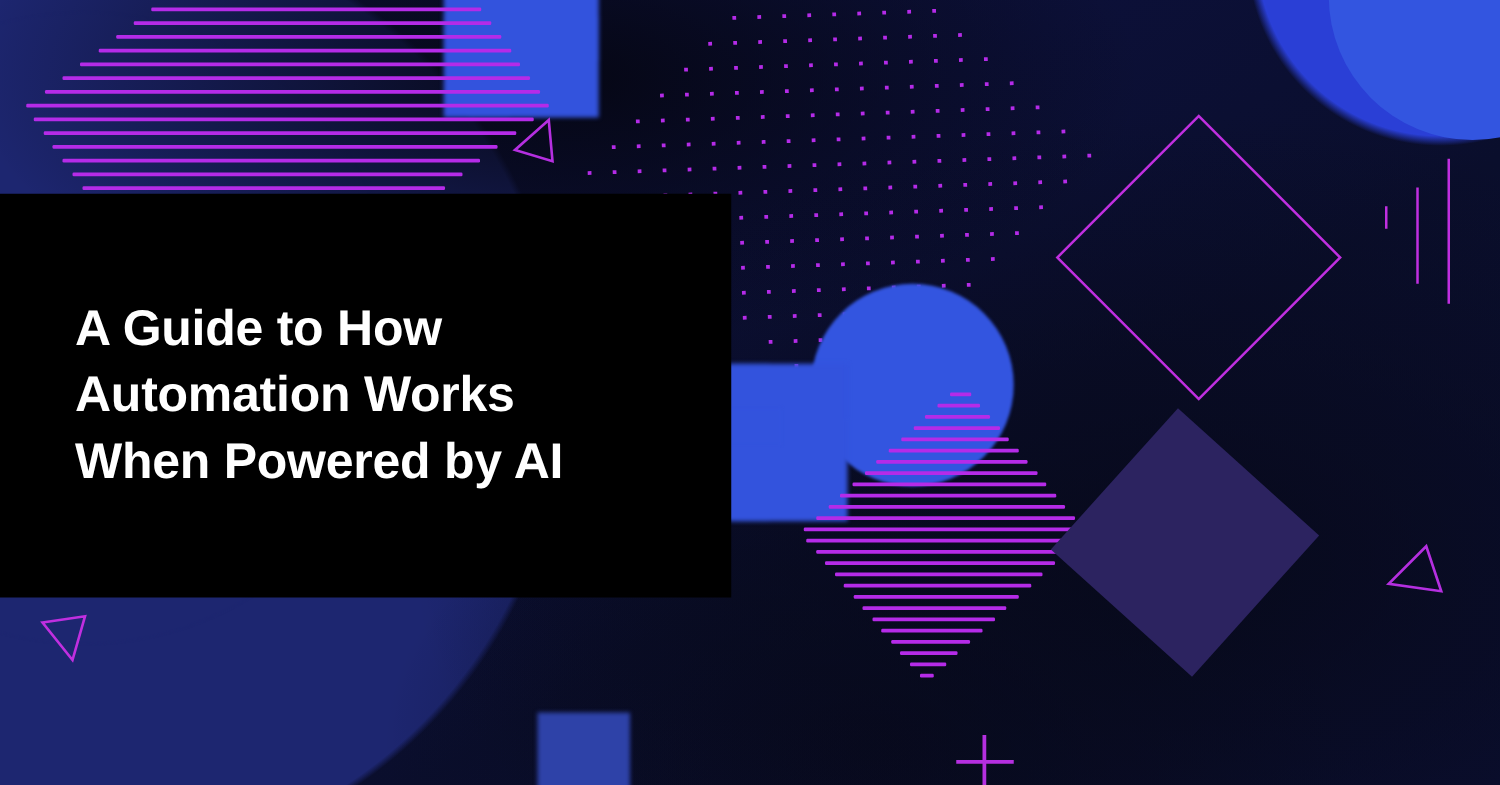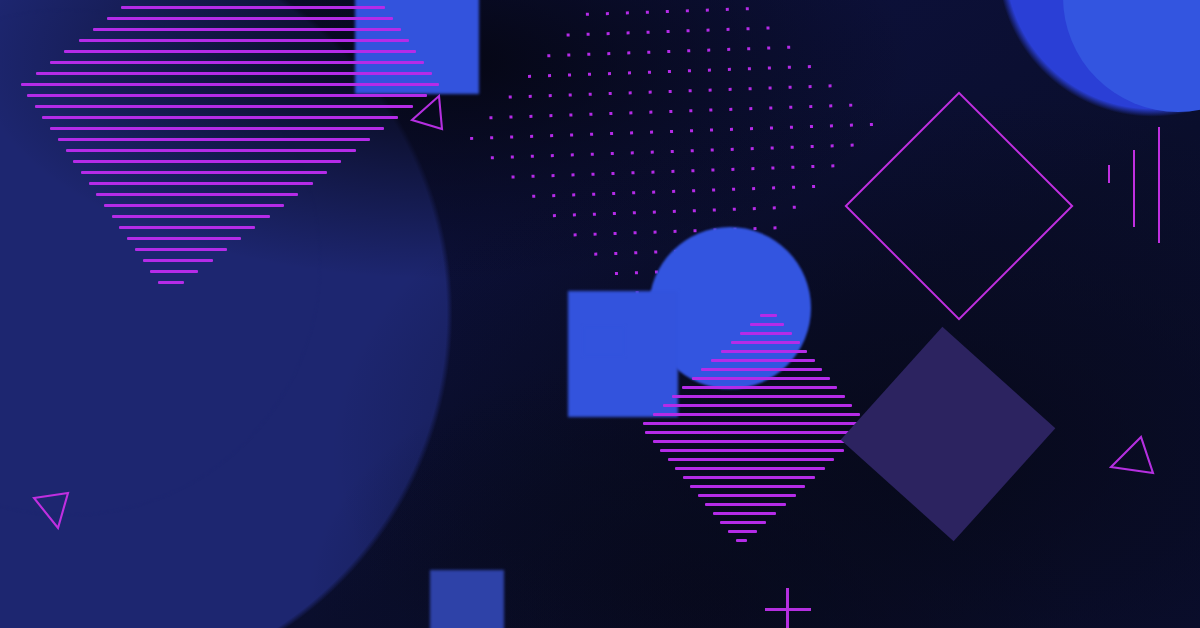--- a/index.html
+++ b/index.html
@@ -468,14 +468,19 @@
 
   <svg class="tri" style="left:1106px; top:432px;" width="52" height="50" viewBox="0 0 52 50">
     <path d="M35 5 L5 35 L47 41 Z" fill="none" stroke="#b52fe0" stroke-width="2.1"></path>
   </svg>
 
   <div class="magenta-plus" style="left:765px; top:588px; width:46px; height:44px;">
     <span style="left:21px; top:0; width:3px; height:44px;"></span>
     <span style="left:0; top:20px; width:46px; height:3px;"></span>
   </div>
 
+  <div class="title-card">
+    <h1 class="title-text">A Guide to How
+Automation Works
+When Powered by AI</h1>
+  </div>
 
 </div>
 
 </body></html>

